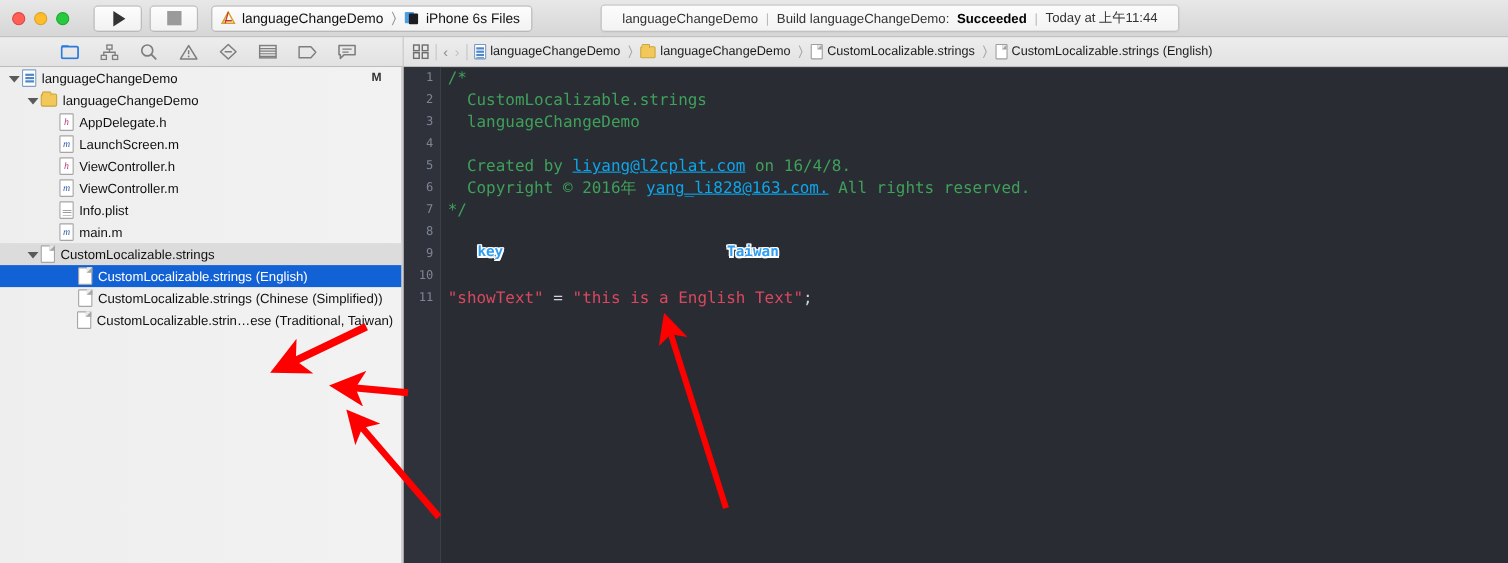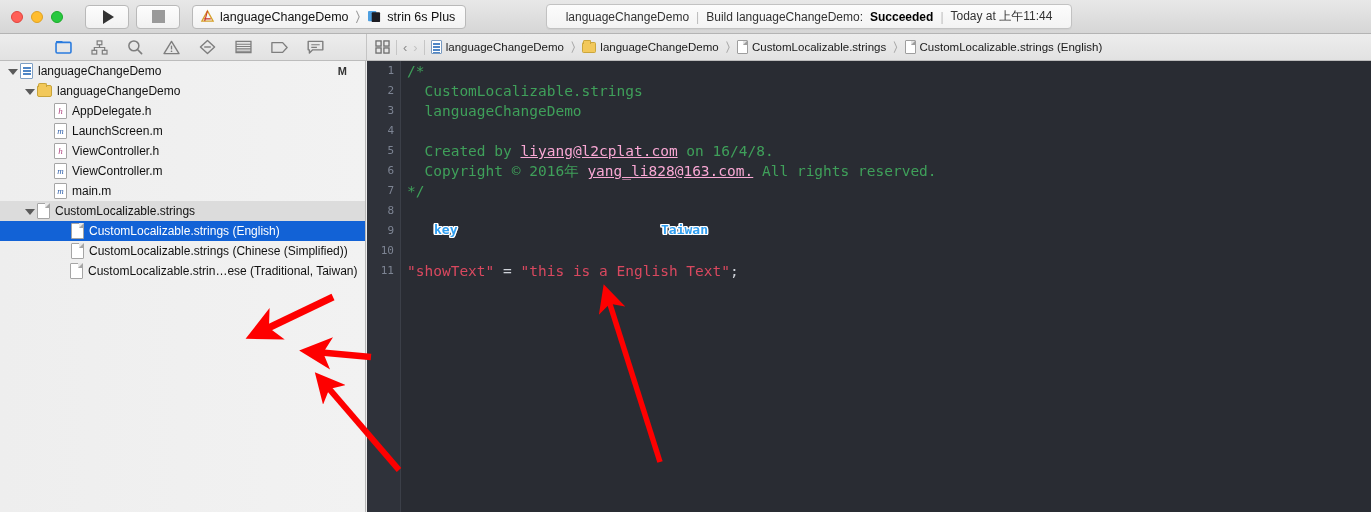--- a/index.html
+++ b/index.html
@@ -161,21 +161,21 @@
     height:20px; line-height:20px; text-align:right; padding-right:6px;
     font-family:"DejaVu Sans Mono", monospace; font-size:11px; color:#7d8493;
   }
   .codearea {
     position:absolute; left:34px; top:0; width:970px; height:451px;
     font-family:"DejaVu Sans Mono", monospace; font-size:14.5px;
     white-space:pre;
   }
   .cline { height:20px; line-height:20px; padding-left:6px; }
   .c-com { color:#3fa05a; }
-  .c-link { color:#f9a8d4; text-decoration:underline; }
+  .c-link { color:#0ea5e9; text-decoration:underline; }
   .c-str { color:#d9485f; }
   .c-plain { color:#cfd3da; }
 
   .annot {
     position:absolute;
     font-family:"DejaVu Sans Mono", monospace;
     font-size:13px; font-weight:bold;
     color:#2f9ef0;
     text-shadow:
       -1.2px -1.2px 0 #fff, 1.2px -1.2px 0 #fff,
@@ -210,21 +210,21 @@
         <path d="M2 13 L8 2 L14 13 Z" fill="none" stroke="#d6a12a" stroke-width="1.4"></path>
         <path d="M4.5 10.5 L11.5 10.5" stroke="#cc3a2a" stroke-width="1.4"></path>
         <path d="M8 2 L5 13" stroke="#cc3a2a" stroke-width="1.2"></path>
       </svg>
       <span>languageChangeDemo</span>
       <span class="scheme-sep">〉</span>
       <svg width="15" height="13" viewBox="0 0 16 14">
         <rect x="1" y="1" width="9" height="11" rx="1" fill="#4e9fe0"></rect>
         <rect x="5" y="2.5" width="9" height="10.5" rx="1" fill="#1c1c22"></rect>
       </svg>
-      <span>strin 6s Plus</span>
+      <span>iPhone 6s Files</span>
     </div>
 
     <div class="statusbar">
       <span>languageChangeDemo</span>
       <span class="bar">|</span>
       <span>Build languageChangeDemo:</span>
       <span class="bold">Succeeded</span>
       <span class="bar">|</span>
       <span>Today at 上午11:44</span>
     </div>
@@ -351,20 +351,26 @@
         <span style="display:inline-block;width:42px"></span>
         <span class="disc"></span>
         <span class="fi fi-h">h</span>
         <span class="rowlabel">ViewController.h</span>
       </div>
       <div class="row">
         <span style="display:inline-block;width:42px"></span>
         <span class="disc"></span>
         <span class="fi fi-m">m</span>
         <span class="rowlabel">ViewController.m</span>
+      </div>
+      <div class="row">
+        <span style="display:inline-block;width:42px"></span>
+        <span class="disc"></span>
+        <span class="fi fi-plist"></span>
+        <span class="rowlabel">Info.plist</span>
       </div>
       <div class="row">
         <span style="display:inline-block;width:42px"></span>
         <span class="disc"></span>
         <span class="fi fi-m">m</span>
         <span class="rowlabel">main.m</span>
       </div>
       <div class="row grouphl">
         <span style="display:inline-block;width:25px"></span>
         <span class="disc open"></span>

